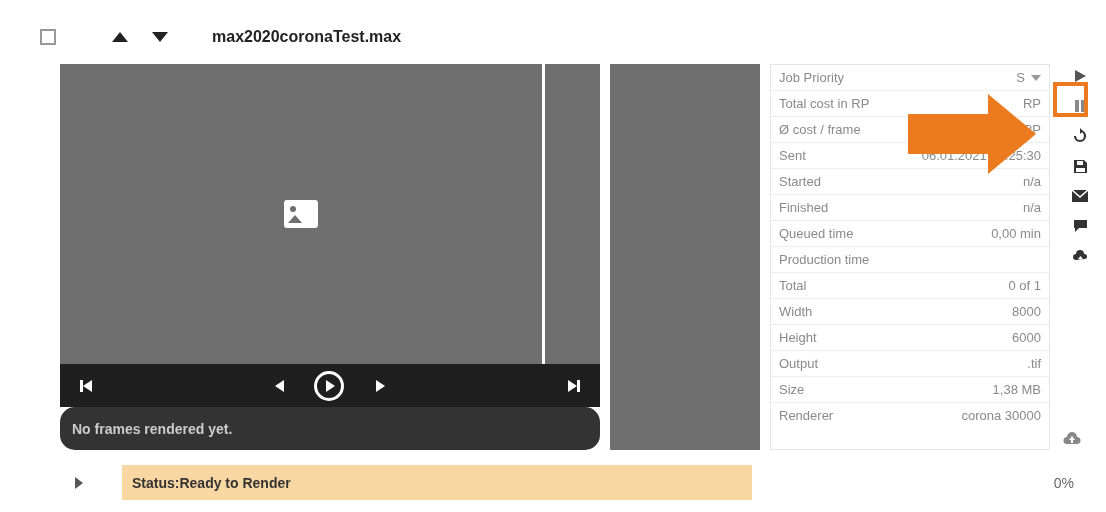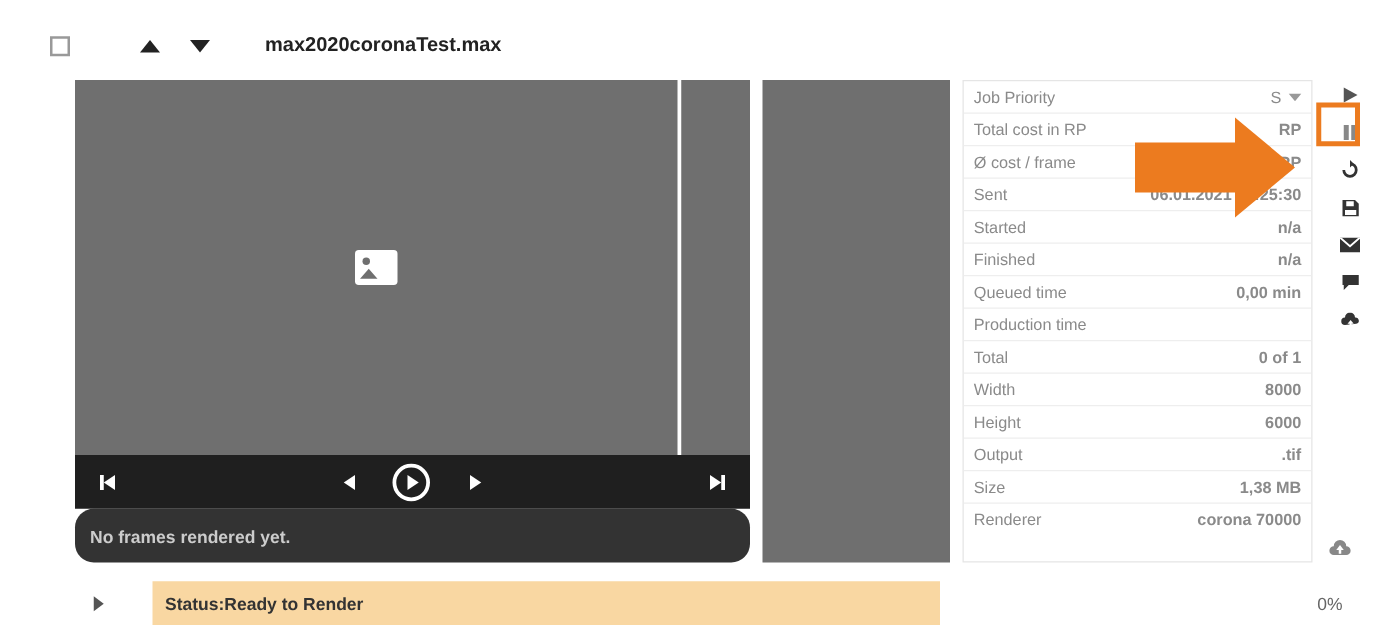--- a/index.html
+++ b/index.html
@@ -30,21 +30,21 @@
 .tri-right-w{width:0;height:0;border-top:6px solid transparent;border-bottom:6px solid transparent;border-left:9px solid #fff;display:inline-block;margin-left:2px;}
 .tri-left-w{width:0;height:0;border-top:6px solid transparent;border-bottom:6px solid transparent;border-right:9px solid #fff;display:inline-block;}
 .bar-w{width:3px;height:12px;background:#fff;display:inline-block;}
 .status-msg{height:43px;background:#333;color:#ccc;font-weight:bold;font-size:14px;display:flex;align-items:center;padding-left:12px;border-radius:15px;}
 
 .side-preview{width:150px;height:386px;background:#6f6f6f;}
 
 .details{width:280px;border:1px solid #e5e5e5;background:#fff;font-size:13px;}
 .drow{display:flex;justify-content:space-between;align-items:center;padding:5px 8px;border-bottom:1px solid #eee;color:#8a8a8a;gap:46px;}
 .drow:last-child{border-bottom:none;}
-.drow .dval{color:#8a8a8a;font-weight:bold;text-align:right;}
+.drow .dval{color:#8a8a8a;font-weight:normal;text-align:right;}
 .drow.priority .dval{display:flex;align-items:center;gap:6px;font-weight:normal;}
 .chev-down{width:0;height:0;border-left:5px solid transparent;border-right:5px solid transparent;border-top:6px solid #999;}
 
 .action-col{width:28px;margin-left:6px;display:flex;flex-direction:column;align-items:center;gap:6px;color:#555;}
 .act-btn{width:24px;height:24px;display:flex;align-items:center;justify-content:center;cursor:pointer;border-radius:2px;}
 .act-btn svg{display:block;}
 .pause-highlight{position:absolute;right:18px;top:82px;width:35px;height:35px;border:4px solid #ec7b1f;pointer-events:none;}
 
 .big-arrow{position:absolute;right:50px;top:52px;pointer-events:none;}
 .big-arrow .shaft{width:80px;height:40px;background:#ec7b1f;}
@@ -158,21 +158,21 @@
       <div class="drow">
         <span>Output</span>
         <span class="dval">.tif</span>
       </div>
       <div class="drow">
         <span>Size</span>
         <span class="dval">1,38 MB</span>
       </div>
       <div class="drow">
         <span>Renderer</span>
-        <span class="dval">corona 70000</span>
+        <span class="dval">corona 30000</span>
       </div>
     </div>
 
   <div class="action-col">
     <div class="act-btn">
       <svg width="14" height="14" viewBox="0 0 14 14">
           <polygon points="2,1 13,7 2,13" fill="#555"></polygon>
         </svg>
     </div>
     <div class="act-btn">

